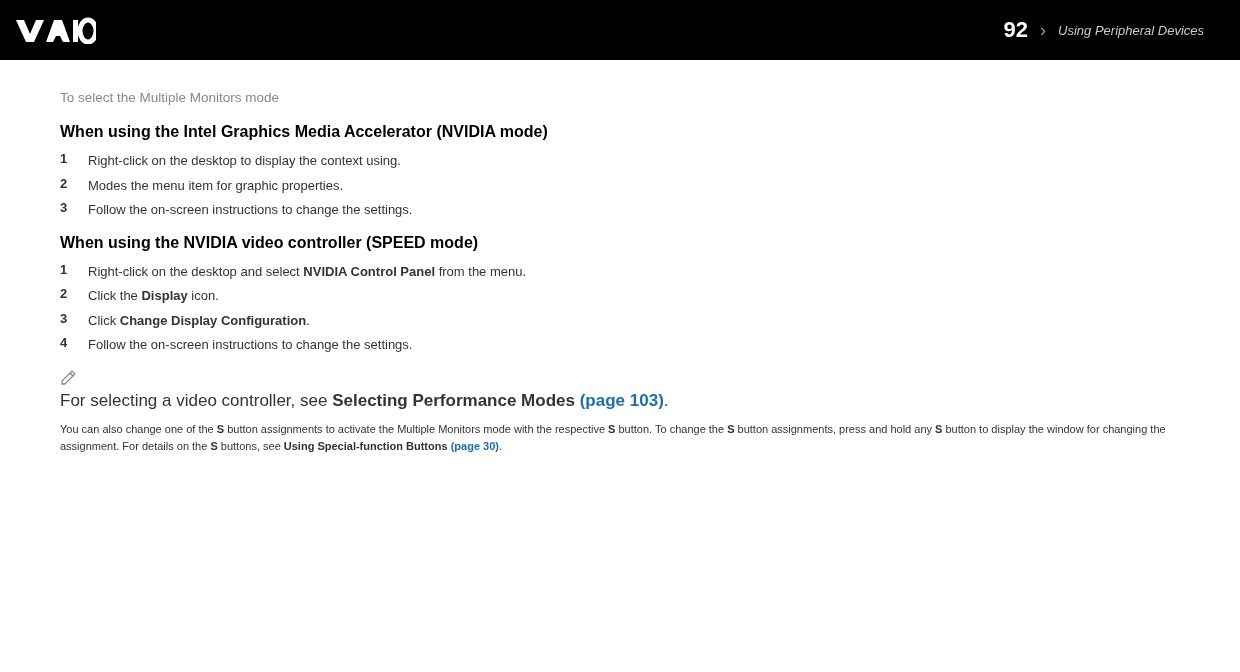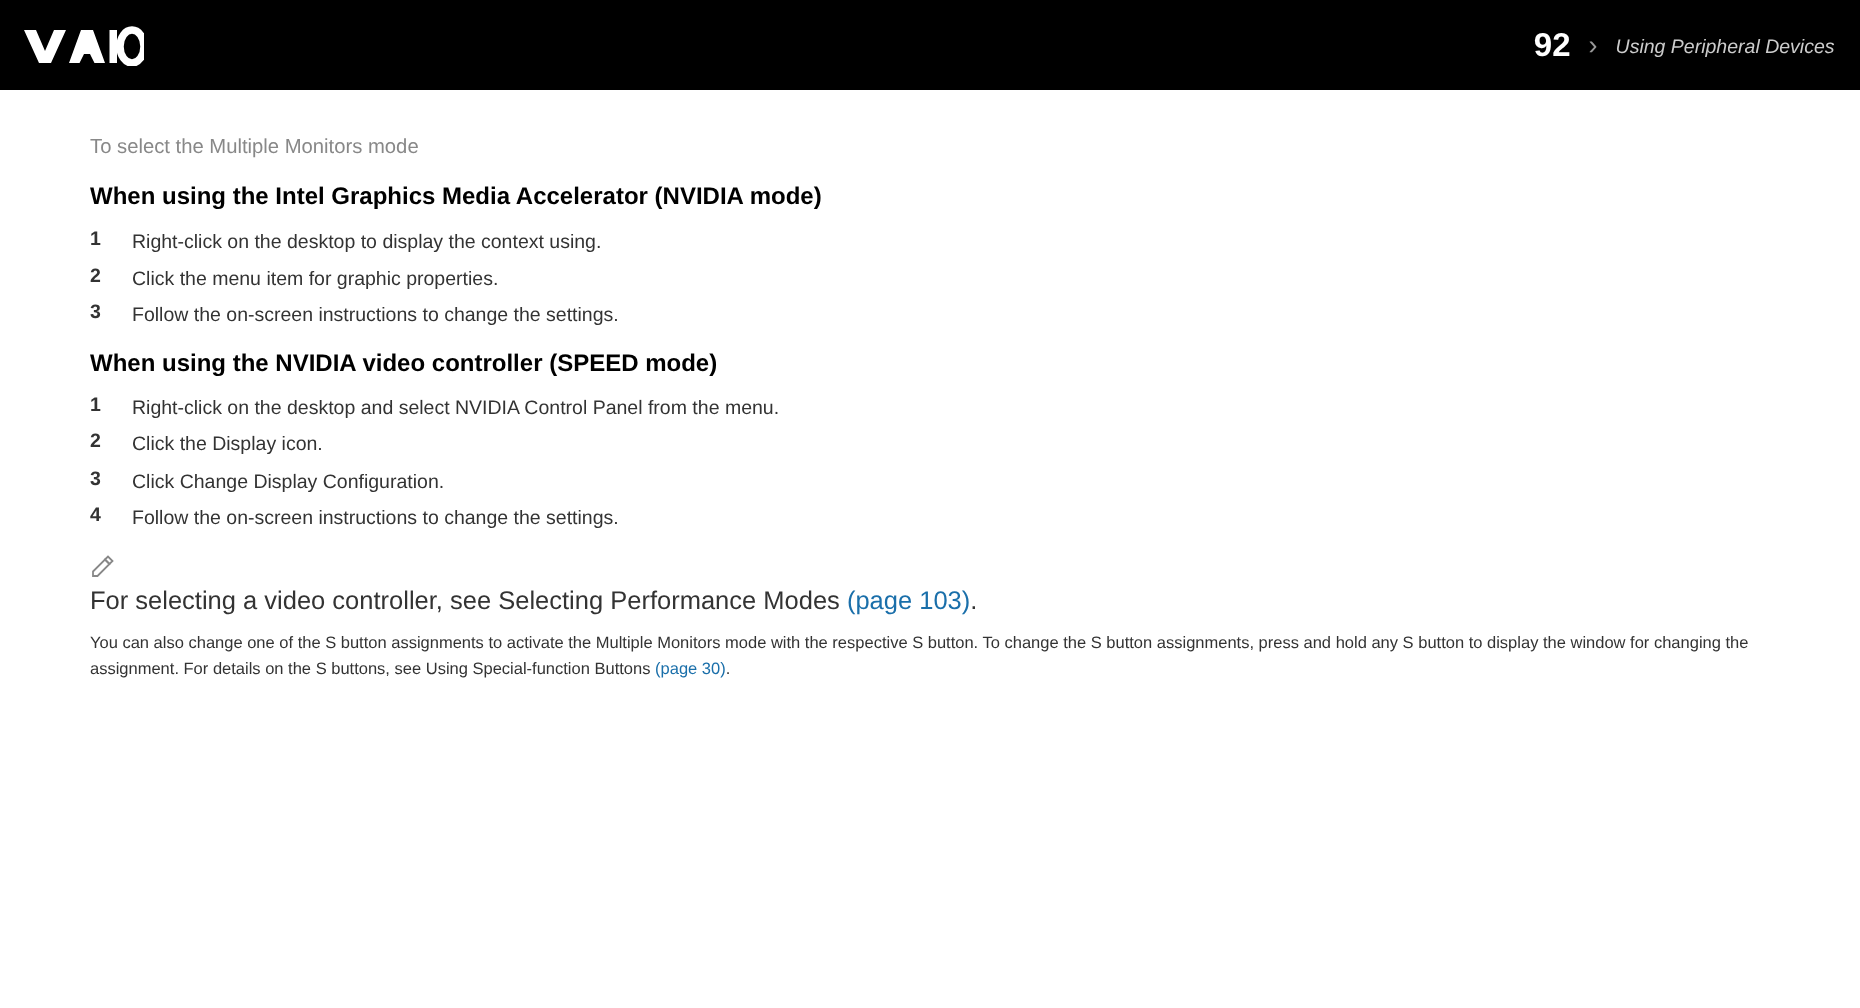--- a/index.html
+++ b/index.html
@@ -18,21 +18,21 @@
       overflow: hidden;
     }
 
     
     .header {
       background: #000;
       height: 60px;
       display: flex;
       align-items: center;
       justify-content: space-between;
-      padding: 0 17px 0 16px;
+      padding: 0 36px 0 16px;
     }
 
     .header-logo {
       display: flex;
       align-items: center;
     }
 
     .vaio-logo {
       width: 80px;
       height: 28px;
@@ -103,21 +103,21 @@
       font-size: 13px;
       color: #333;
     }
 
     .step-text {
       flex: 1;
       line-height: 1.5;
     }
 
     .bold {
-      font-weight: normal;
+      font-weight: bold;
     }
 
     .link-blue {
       color: #1a6faa;
     }
 
     .note-section {
       margin-top: 10px;
       margin-bottom: 10px;
     }
@@ -174,21 +174,21 @@
 
   <div class="section-heading">When using the Intel Graphics Media Accelerator (NVIDIA mode)</div>
 
   <ol class="steps-list">
     <li>
       <span class="step-num">1</span>
       <span class="step-text">Right-click on the desktop to display the context using.</span>
     </li>
     <li>
       <span class="step-num">2</span>
-      <span class="step-text">Click the menu item for graphic properties.</span>
+      <span class="step-text">Modes the menu item for graphic properties.</span>
     </li>
     <li>
       <span class="step-num">3</span>
       <span class="step-text">Follow the on-screen instructions to change the settings.</span>
     </li>
   </ol>
 
   <div class="section-heading">When using the NVIDIA video controller (SPEED mode)</div>
 
   <ol class="steps-list">

